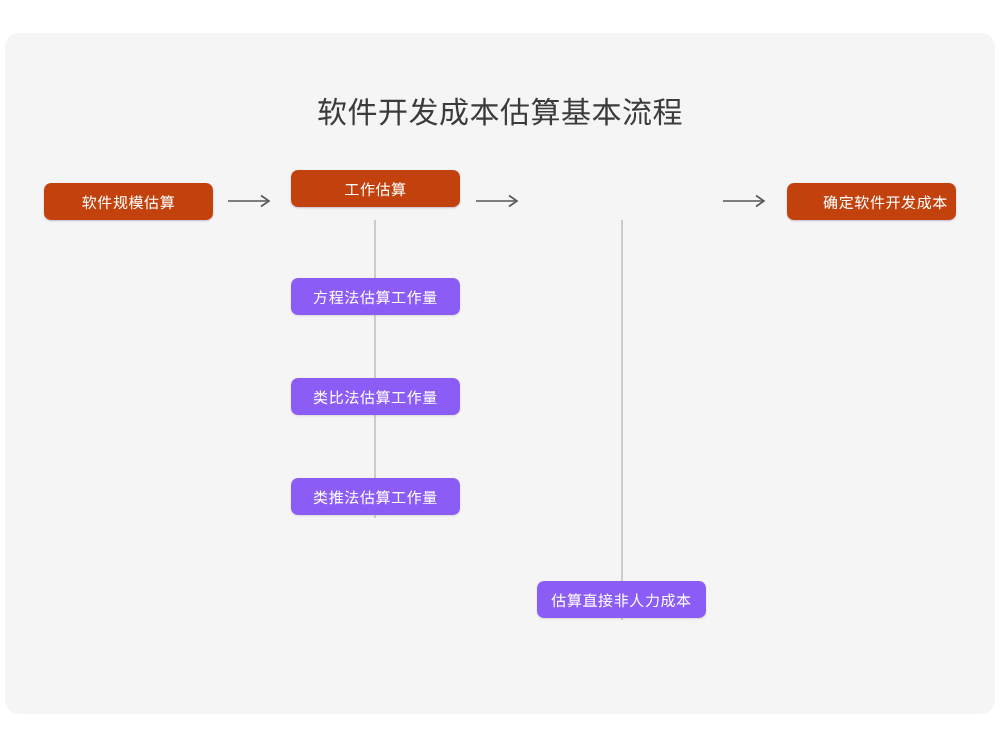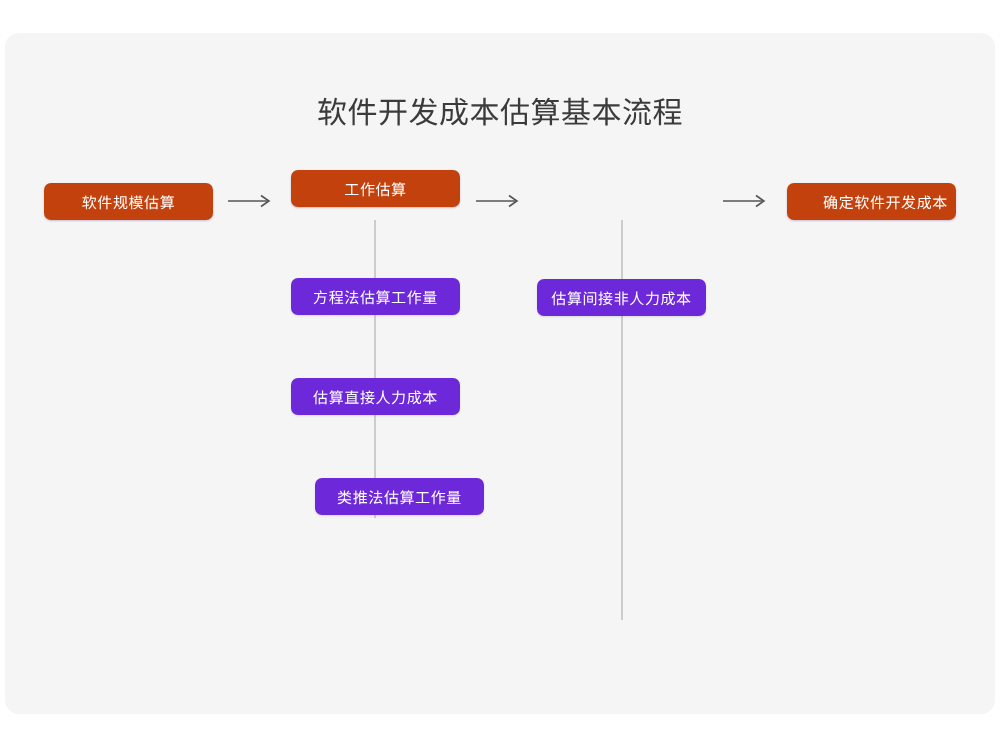--- a/index.html
+++ b/index.html
@@ -68,21 +68,21 @@
     letter-spacing: 0.6px;
     white-space: nowrap;
     z-index: 2;
     box-sizing: border-box;
   }
   .node.primary {
     background: #c2410c;
     box-shadow: 0 1px 2px rgba(80, 40, 110, 0.28);
   }
   .node.secondary {
-    background: #6d28d9;
+    background: #8b5cf6;
     box-shadow: 0 1px 2px rgba(120, 120, 120, 0.22);
   }
 
   
   .arrow {
     position: absolute;
     z-index: 2;
     height: 14px;
   }
   .arrow svg { display: block; }
@@ -122,22 +122,22 @@
     <svg width="46" height="14" viewBox="0 0 46 14">
       <line x1="0" y1="7" x2="40" y2="7" stroke="#555555" stroke-width="1.6"></line>
       <polyline points="33,1.5 41,7 33,12.5" fill="none" stroke="#555555" stroke-width="1.6"></polyline>
     </svg>
   </div>
 
   <div class="node primary" style="left:787px; top:183px; width:169px;padding-left:28px;">确定软件开发成本</div>
 
   <div class="node secondary" style="left:291px; top:278px; width:169px;">方程法估算工作量</div>
 
-  <div class="node secondary" style="left:291px; top:378px; width:169px;">估算直接人力成本</div>
+  <div class="node secondary" style="left:291px; top:378px; width:169px;">类比法估算工作量</div>
 
-  <div class="node secondary" style="left:291px; top:478px; width:169px;margin-left:24px;">类推法估算工作量</div>
-
-  <div class="node secondary" style="left:537px; top:279px; width:169px;">估算间接非人力成本</div>
+  <div class="node secondary" style="left:291px; top:478px; width:169px;">类推法估算工作量</div>
 
 
 
 
+  <div class="node secondary" style="left:537px; top:581px; width:169px;">估算直接非人力成本</div>
+
 </div>
 
 </body></html>

